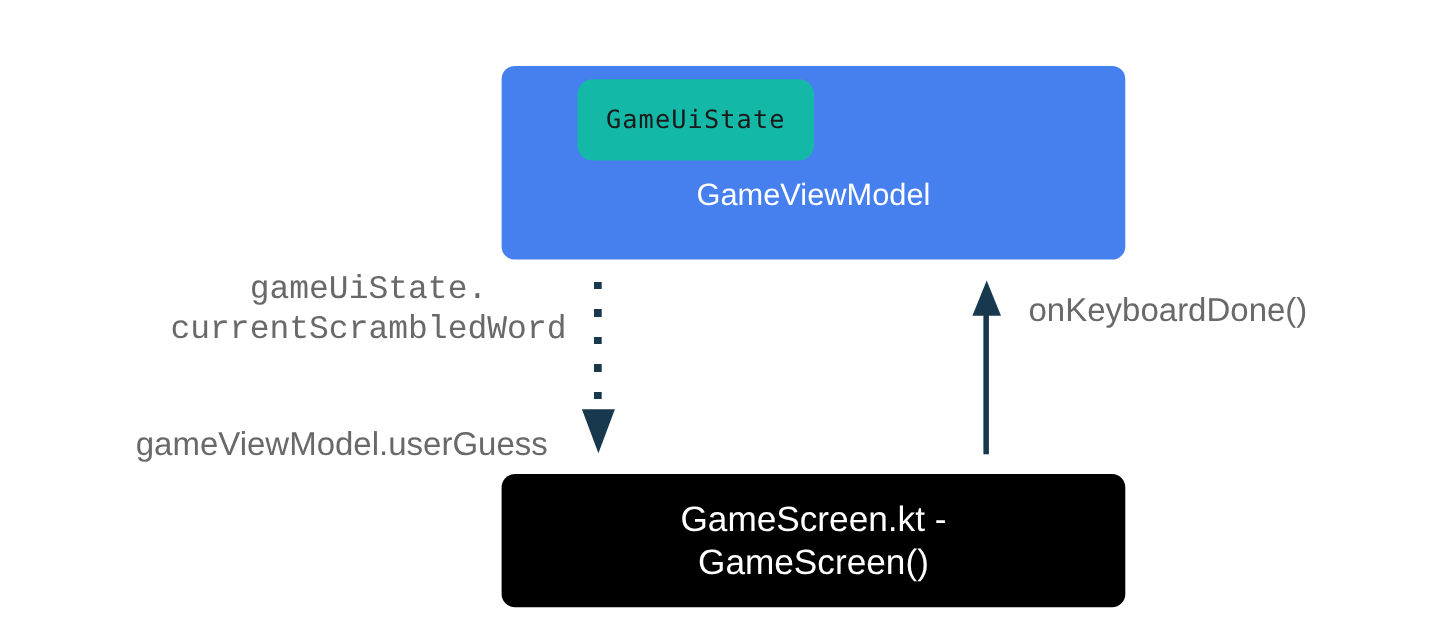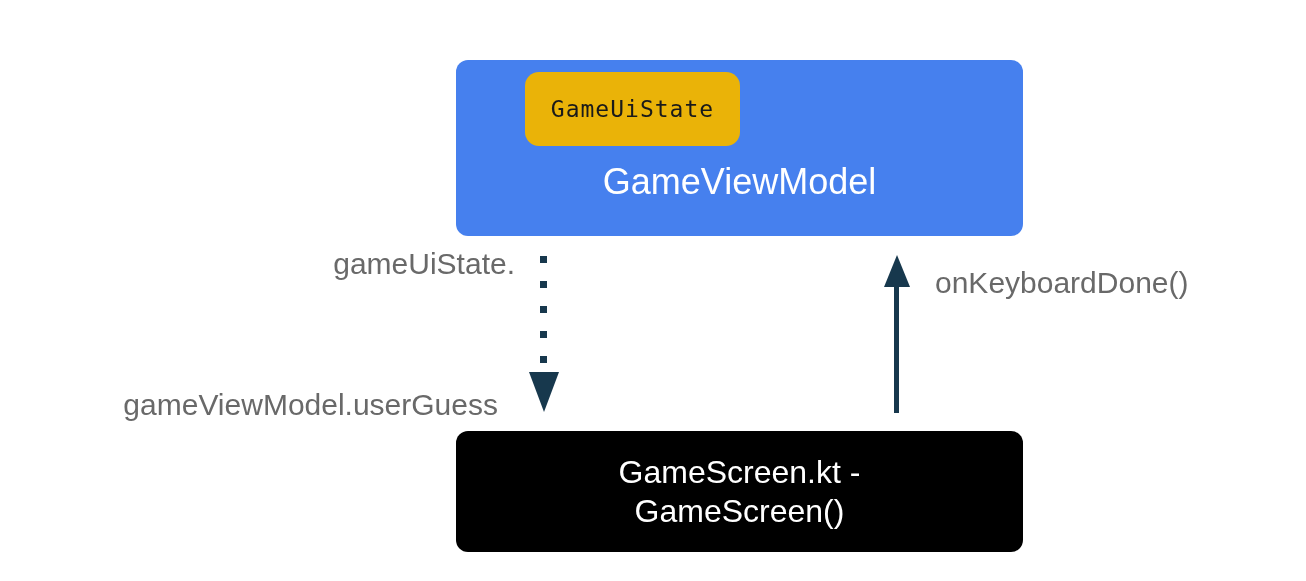--- a/index.html
+++ b/index.html
@@ -18,26 +18,26 @@
   }
   .chip {
     position:absolute; left:69px; top:12px; width:215px; height:74px;
     background:#ffffff; border-radius:14px;
     display:flex; align-items:center; justify-content:center;
     font-family:"DejaVu Sans Mono", monospace; font-size:23px; color:#1a1a1a;
     letter-spacing:1px;
   }
   .vm-title {
     position:absolute; left:0; right:0; top:101px; text-align:center;
-    font-size:36px; color:#ffffff;
+    font-size:28px; color:#ffffff;
   }
   .screen-title { text-align:center; font-size:32px; color:#ffffff; line-height:39px; }
 
   .label { position:absolute; color:#696969; font-size:30px; white-space:nowrap;text-align:center; }
-  .label-stateflow { right:791px; top:246px; line-height:36px; text-align:center; }
+  .label-stateflow { right:791px; top:246px; line-height:36px; text-align:center;font-family:Liberation Mono, monospace; }
   .label-userguess { right:808px; top:366px; }
   .label-keyboarddone { left:935px; top:266px; }
   .label-guesschanged { left:945px; top:362px; }
 
   
   .dotted-line {
     position:absolute; left:540px; top:256px; width:7px; height:107px;
     background:repeating-linear-gradient(to bottom, #17384d 0 7px, transparent 7px 25px);
   }
   .arrowhead-down {
@@ -56,34 +56,35 @@
     border-left:13px solid transparent; border-right:13px solid transparent;
     border-bottom:32px solid #17384d;
   }
 </style>
 </head>
 <body>
 
 <div class="canvas">
 
   <div class="box box-viewmodel" style="background-color: rgb(70, 128, 238);">
-    <div class="chip" style="background-color: #eab308;">
+    <div class="chip" style="background-color: #14b8a6;">
       <span style="color: rgb(26, 26, 26);">GameUiState</span>
     </div>
     <div class="vm-title" style="color: rgb(255, 255, 255);">GameViewModel</div>
   </div>
 
   <div class="dotted-line"></div>
   <div class="arrowhead-down"></div>
 
   <div class="arrow-up-line" style="background-color: rgb(23, 56, 77);"></div>
   <div class="arrowhead-up"></div>
 
   <div class="label label-stateflow" style="color: rgb(105, 105, 105);">
     <div>gameUiState.</div>
+    <div>currentScrambledWord</div>
   </div>
   <div class="label label-userguess" style="color: rgb(105, 105, 105); margin-top: 22px;">gameViewModel.userGuess</div>
 
   <div class="label label-keyboarddone" style="color: rgb(105, 105, 105);">onKeyboardDone()</div>
 
   <div class="box box-screen" style="background-color: #000000;">
     <div class="screen-title">
       <div>GameScreen.kt -</div>
       <div>GameScreen()</div>
     </div>

